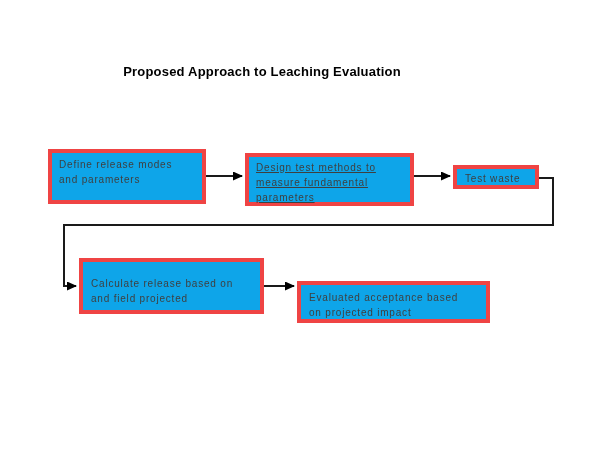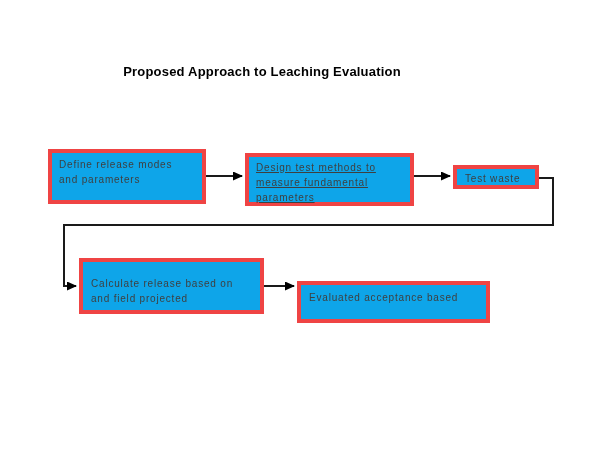--- a/index.html
+++ b/index.html
@@ -87,15 +87,16 @@
     <span class="line">Test waste</span>
   </div>
 
   <div class="flow-node node-calculate">
     <span class="line">Calculate release based on</span>
     <span class="line">and field projected</span>
   </div>
 
   <div class="flow-node node-evaluate">
     <span class="line">Evaluated acceptance based</span>
+    <span class="line">on projected impact</span>
   </div>
 
 </div>
 
 </body></html>

